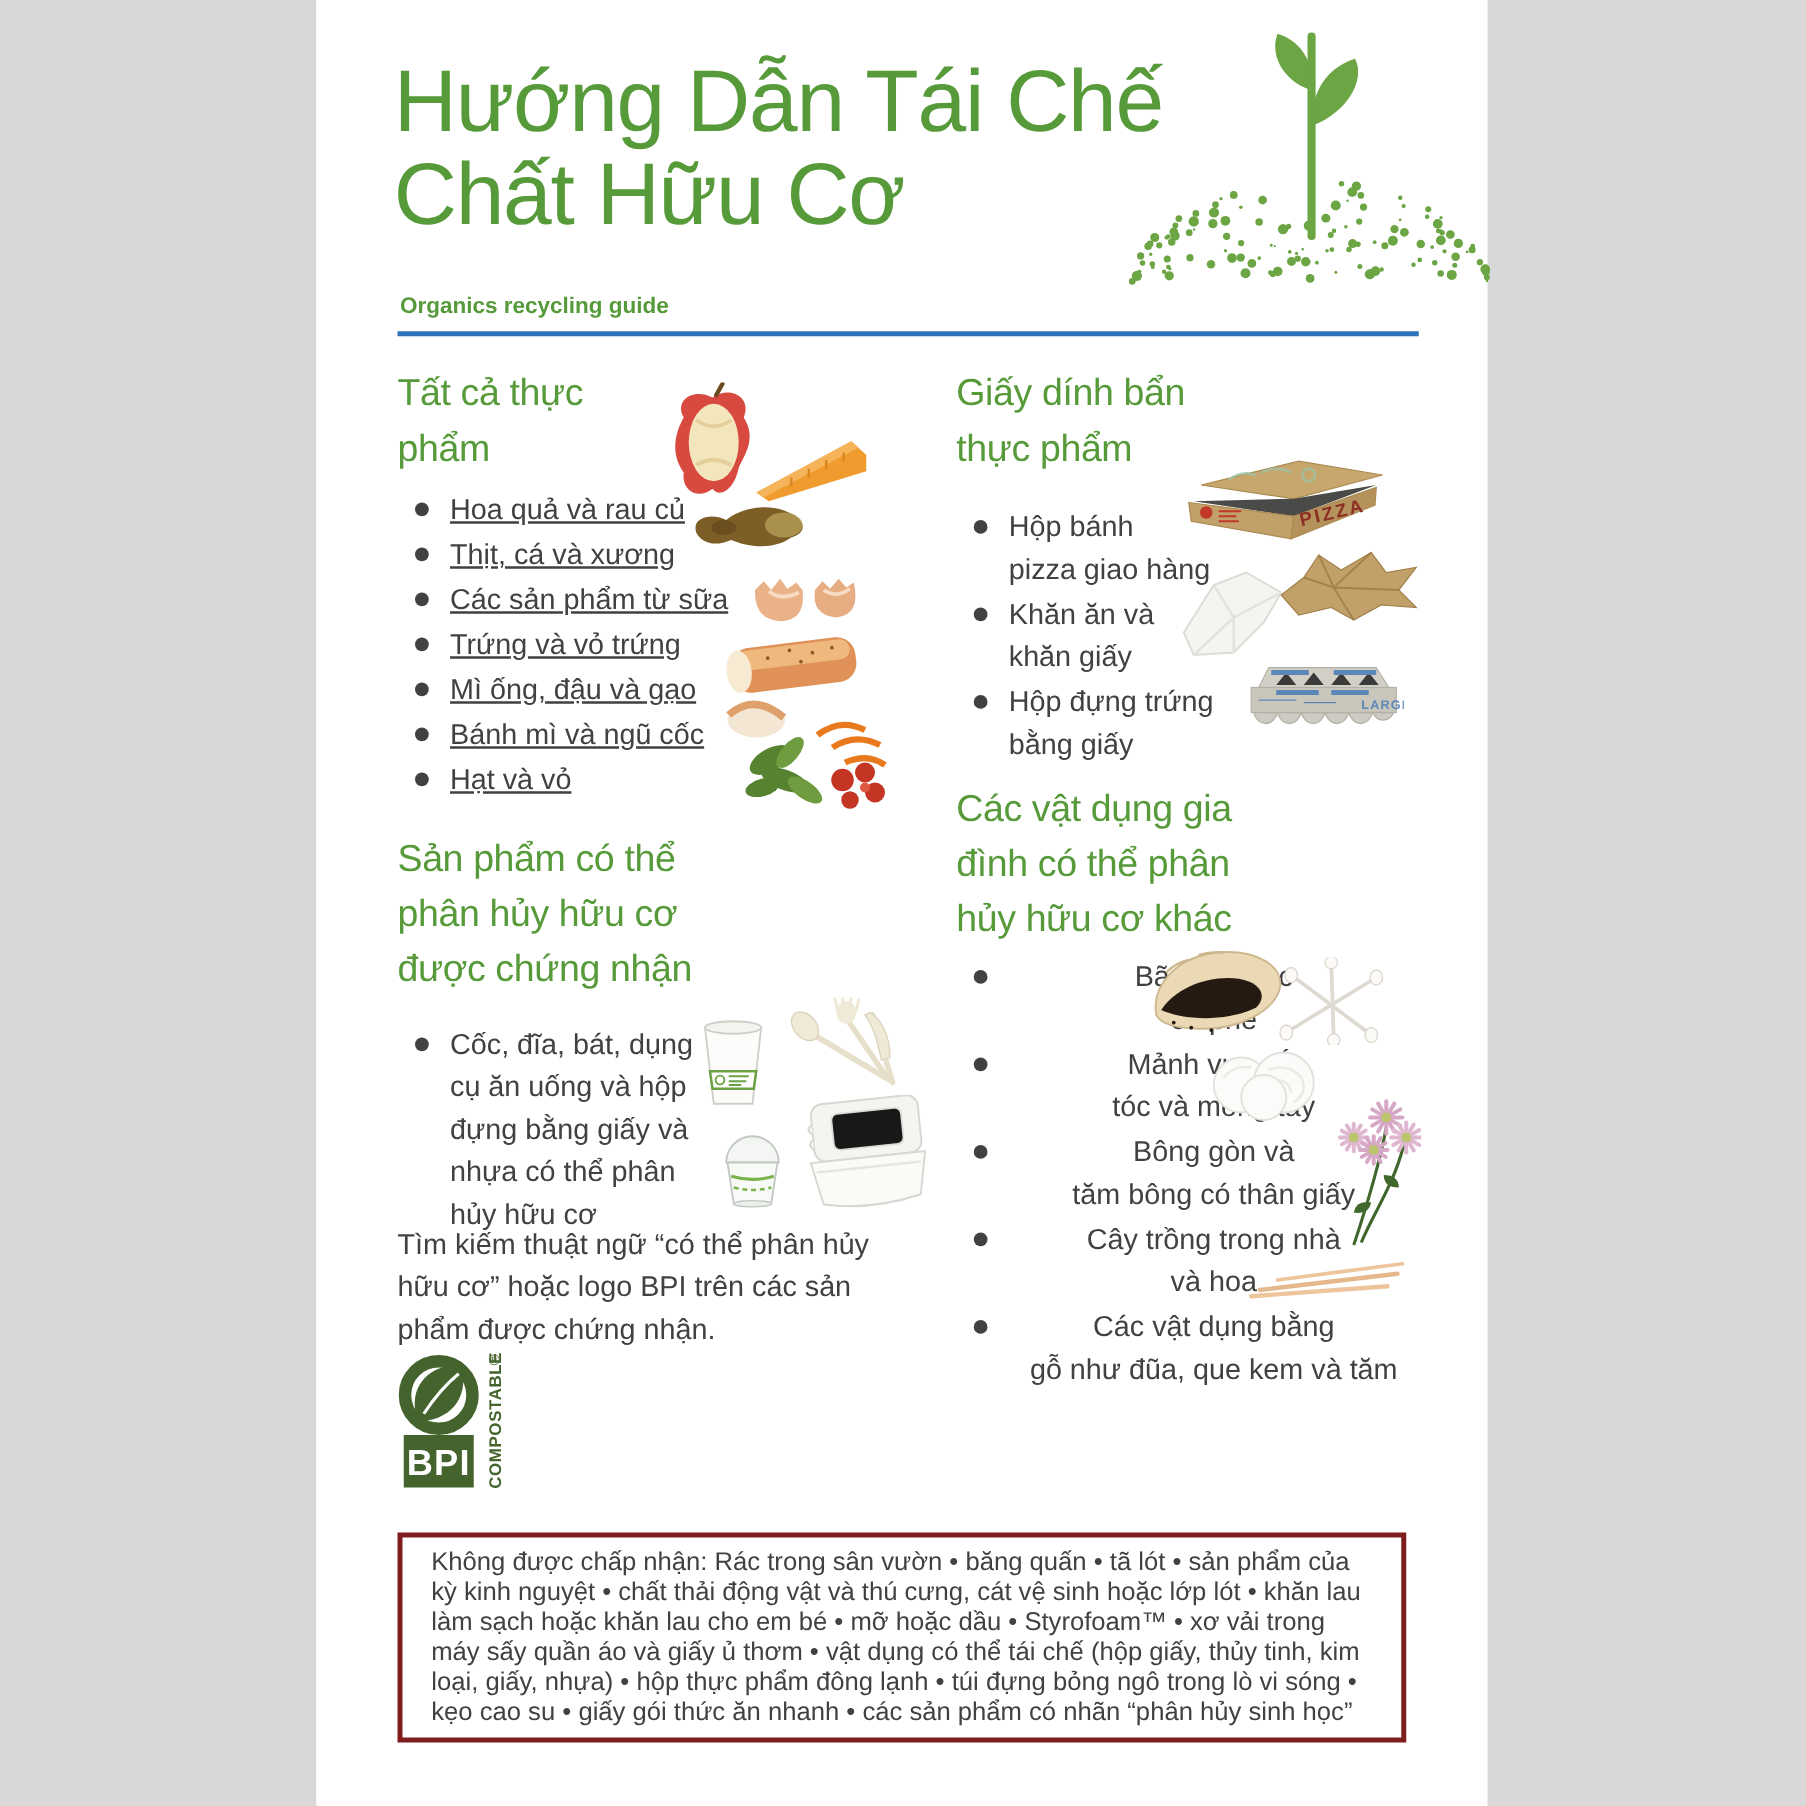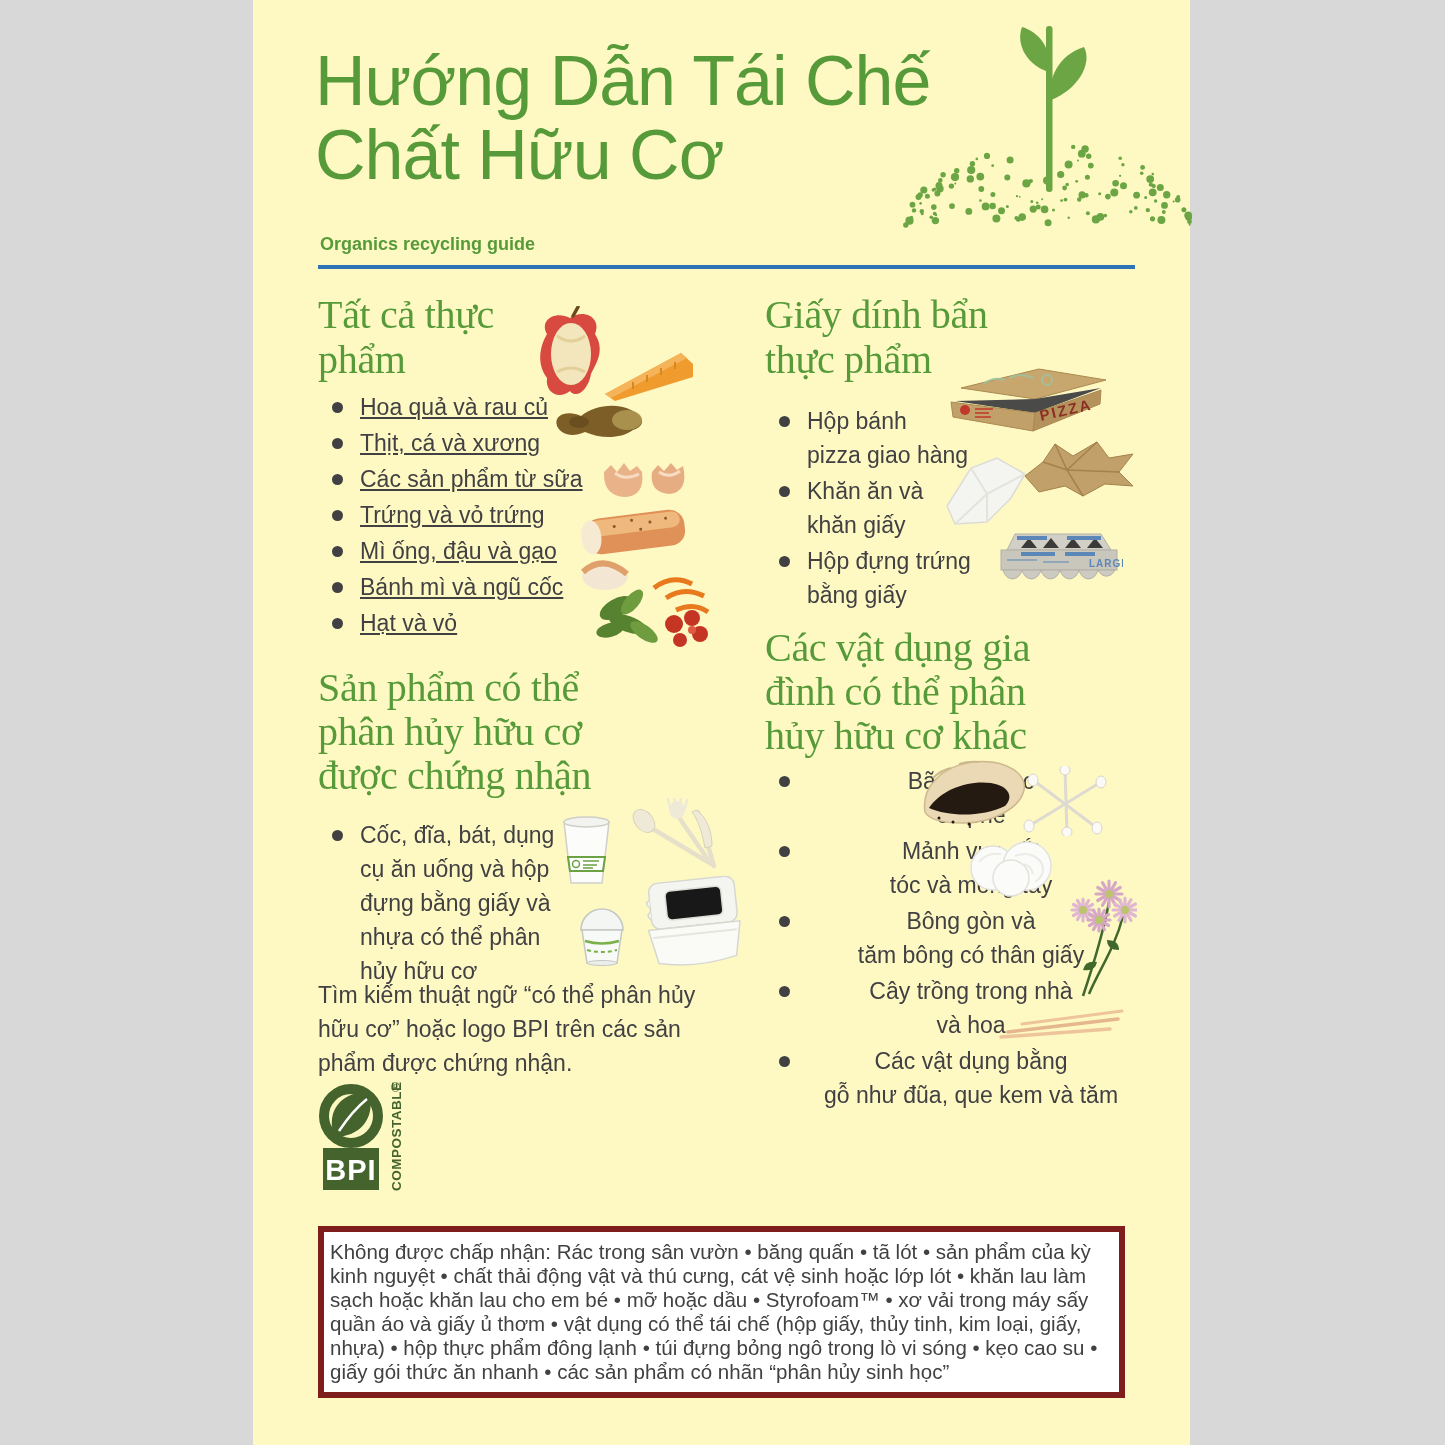--- a/index.html
+++ b/index.html
@@ -4,54 +4,54 @@
 <style>
   html,body{margin:0;padding:0;}
   body{
     width:1445px;height:1445px;position:relative;overflow:hidden;
     background:#d8d8d8;
     font-family:"Liberation Sans",sans-serif;
     color:#414042;
   }
   .page{
     position:absolute;left:253px;top:0;width:937px;height:1445px;
-    background:#fef9c3;
+    background:#ffffff;
   }
   .abs{position:absolute;}
   .title{
     left:62px;top:44px;width:720px;
     font-size:70px;line-height:74px;letter-spacing:-1px;
     color:#569a3a;white-space:pre-line;font-weight:400;
   }
   .subtitle{
     left:67px;top:234px;font-size:18px;font-weight:700;color:#569a3a;text-align:center;
   }
   .rule{left:65px;top:265px;width:817px;height:4px;background:#2e73b5;}
   .h2{
-    font-size:40px;line-height:45px;color:#569a3a;
-    white-space:pre-line;font-weight:400;letter-spacing:-0.3px;font-family:Liberation Serif, serif;
+    font-size:30px;line-height:45px;color:#569a3a;
+    white-space:pre-line;font-weight:400;letter-spacing:-0.3px;
   }
   ul.blist{list-style:none;margin:0;padding:0;position:absolute;width:380px;}
   ul.blist li{
     position:relative;padding-left:42px;margin-bottom:2px;
     font-size:23px;line-height:34px;color:#414042;white-space:pre-line;
   }
   ul.blist.loose li{line-height:35px;margin-bottom:1px;text-decoration:underline;}
   ul.blist li::before{
     content:"";position:absolute;left:14px;top:12px;width:11px;height:11px;
     border-radius:50%;background:#414042;
   }
   .note{
     left:65px;top:978px;width:470px;
     font-size:23px;line-height:34px;white-space:pre-line;color:#414042;
   }
   .notice-box{
     left:65px;top:1226px;width:807px;box-sizing:border-box;
-    border:6px solid #7f1d1d;background:#ffffff;
-    padding:8px 6px;font-size:20.5px;line-height:24px;color:#414042;
+    border:4px solid #7f1d1d;background:#ffffff;
+    padding:8px 23px;font-size:20.5px;line-height:24px;color:#414042;
   }
   svg text{font-family:"Liberation Sans",sans-serif;}
 </style>
 </head>
 <body>
 
 <div class="page">
 
   <div class="abs title">Hướng Dẫn Tái Chế
 Chất Hữu Cơ</div>

